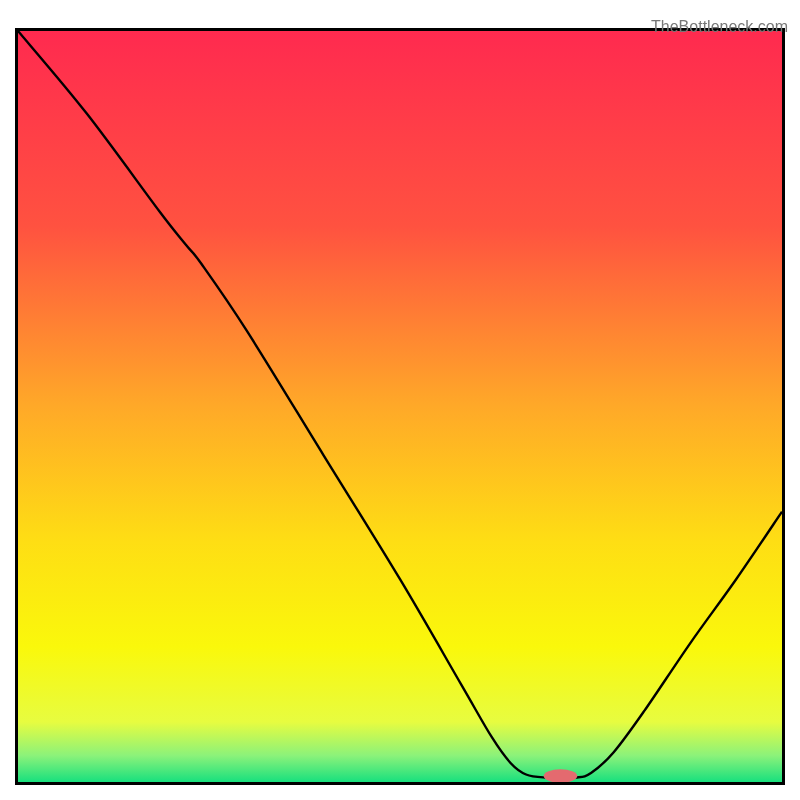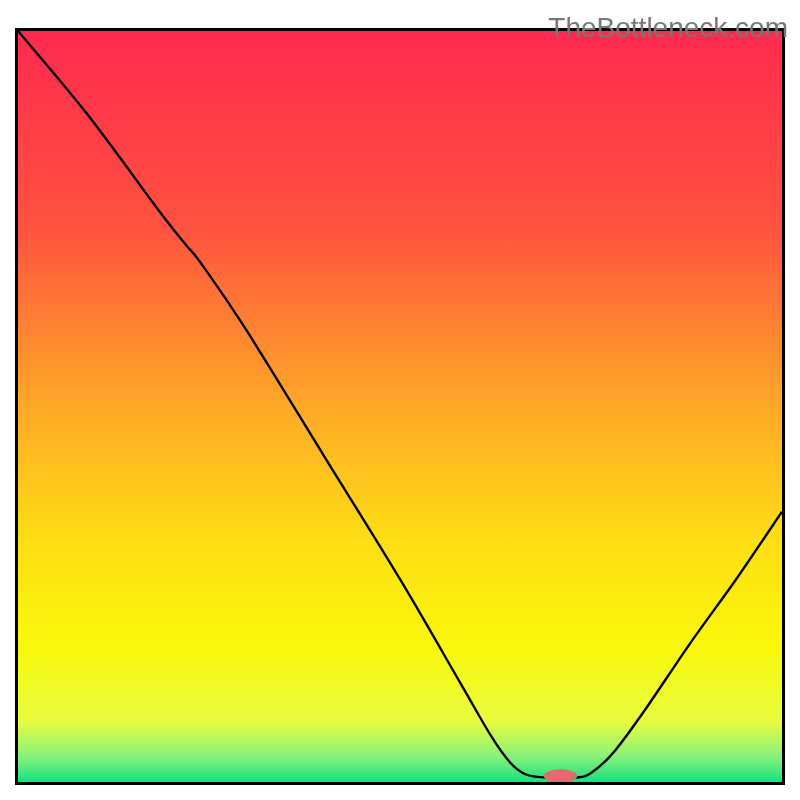--- a/index.html
+++ b/index.html
@@ -10,24 +10,24 @@
     height: 800px;
     overflow: hidden;
   }
   .container {
     position: relative;
     width: 800px;
     height: 800px;
   }
   .watermark {
     position: absolute;
-    top: 12px;
+    top: 18px;
     right: 12px;
     font-family: Arial, Helvetica, sans-serif;
-    font-size: 28px;
+    font-size: 16px;
     font-weight: 500;
     color: #777;
     z-index: 10;
   }
   .plot-area {
     position: absolute;
     left: 15px;
     top: 28px;
     width: 770px;
     height: 757px;

